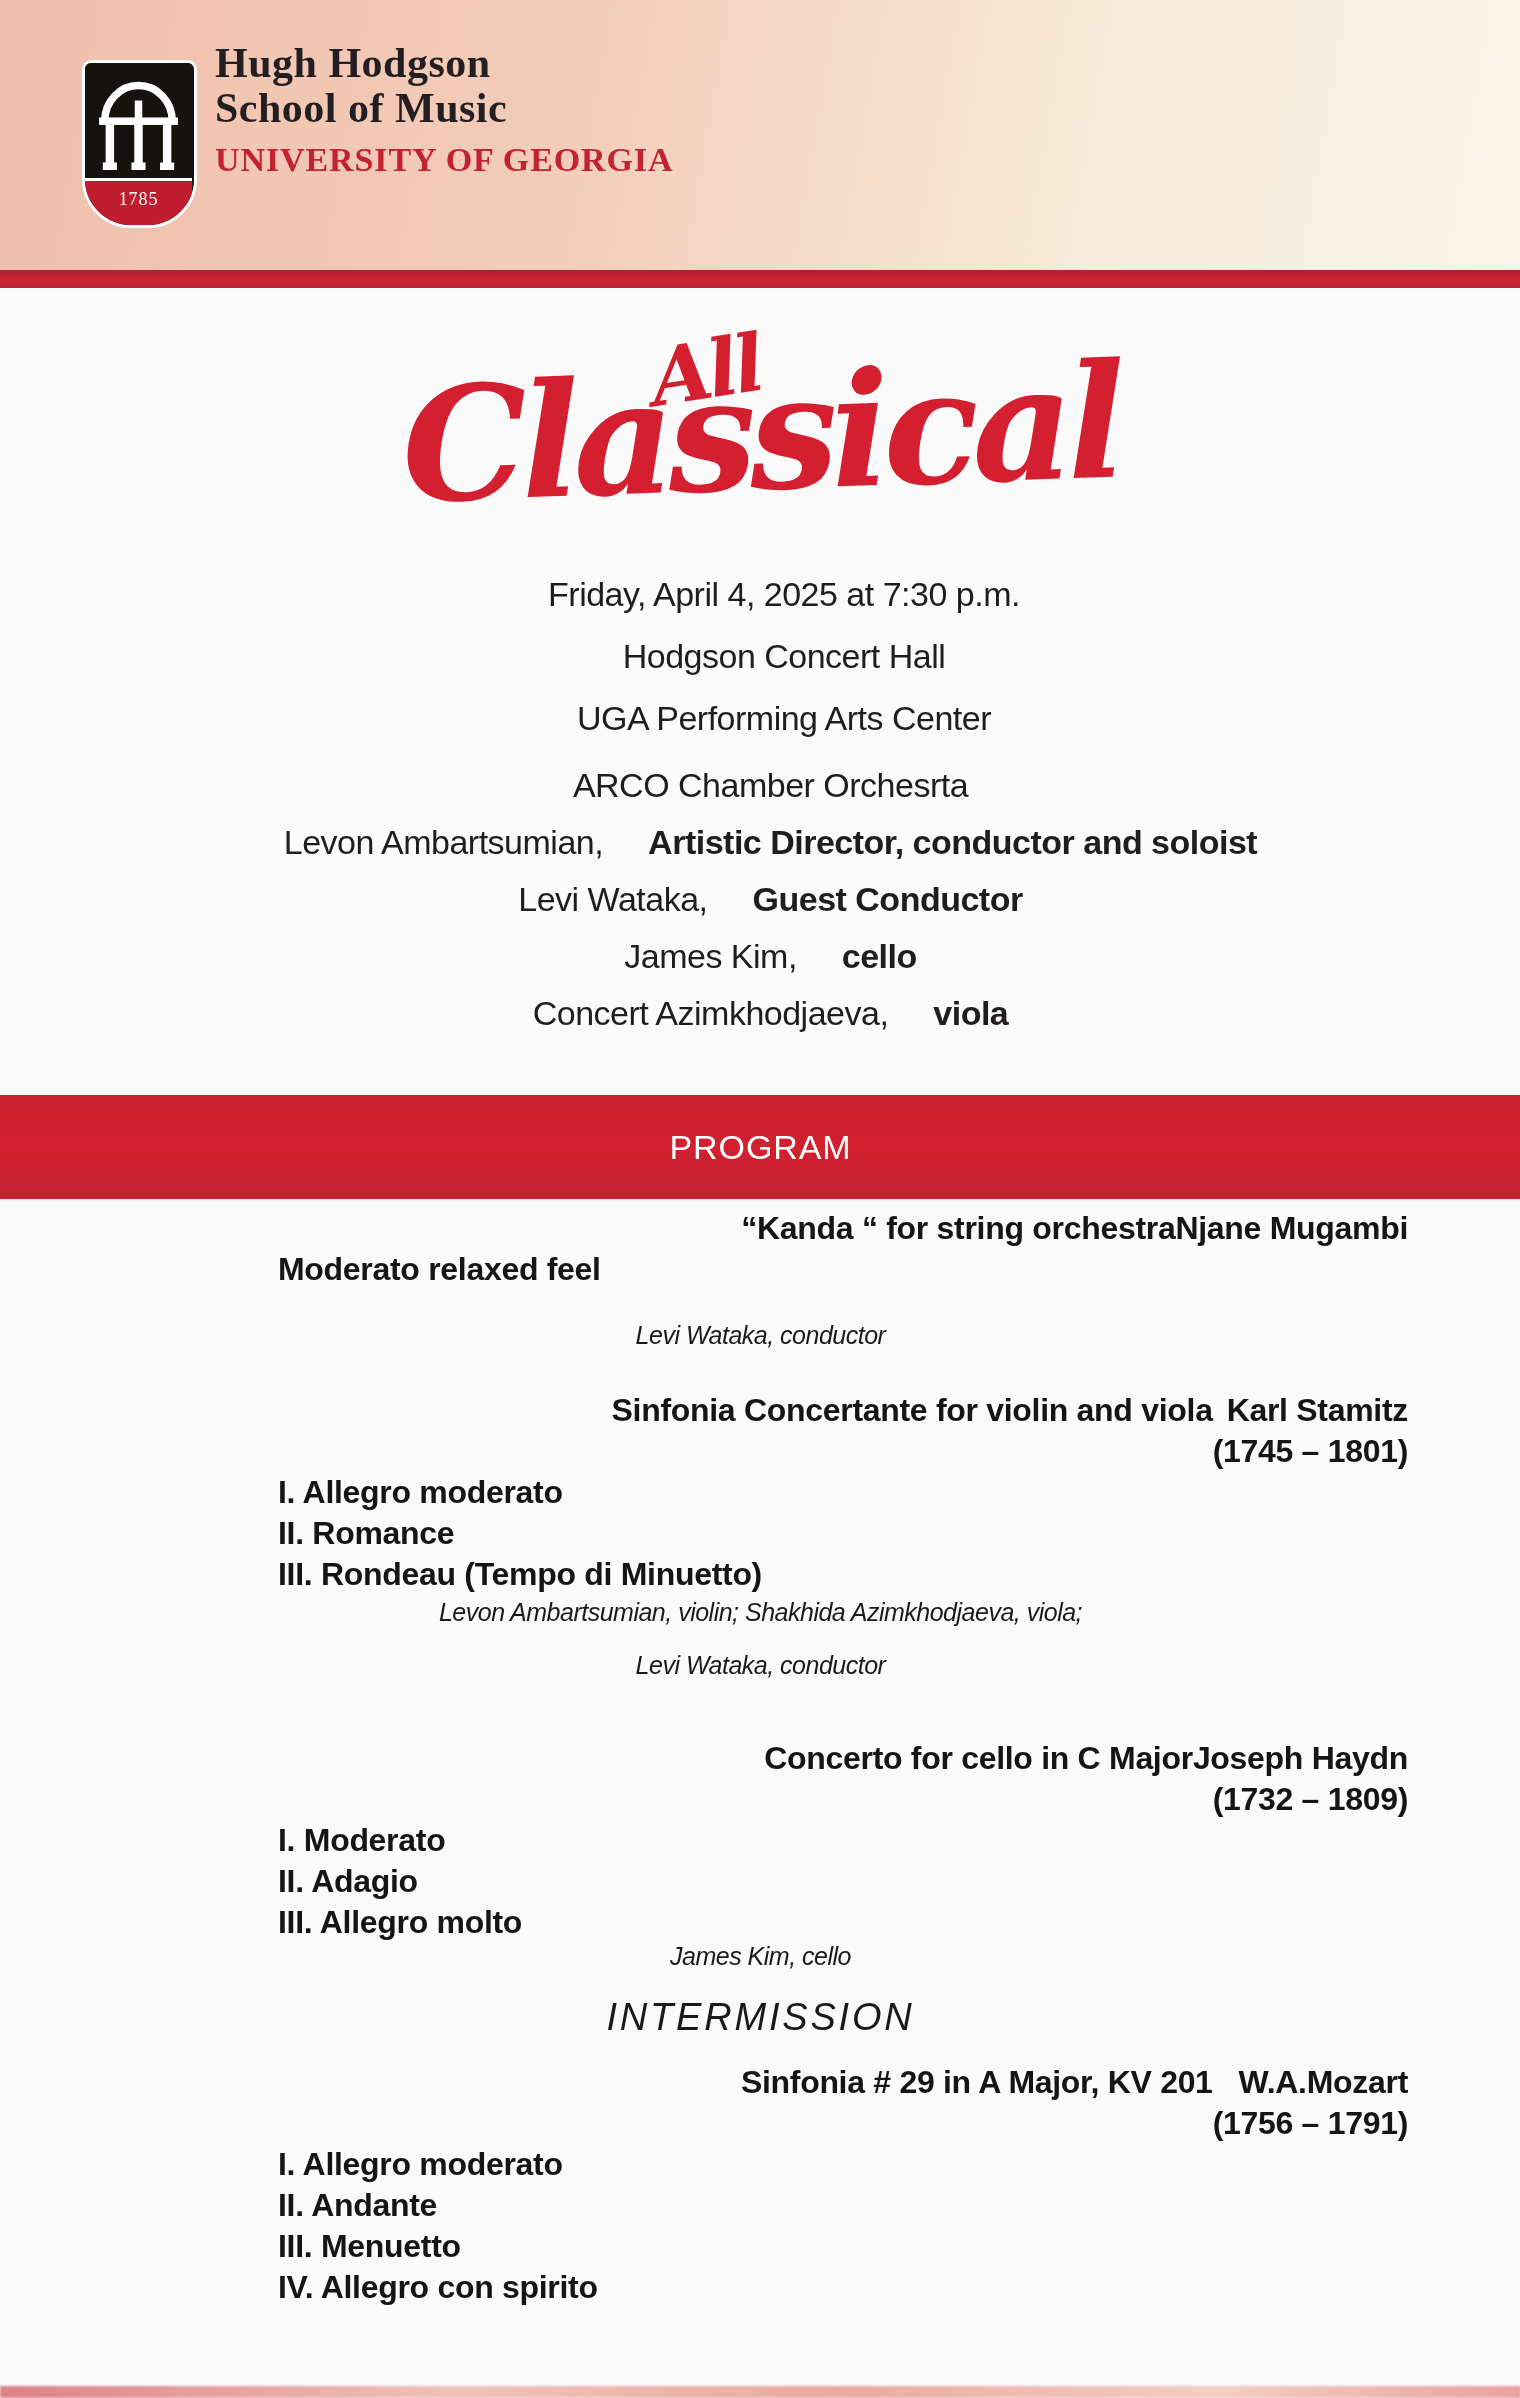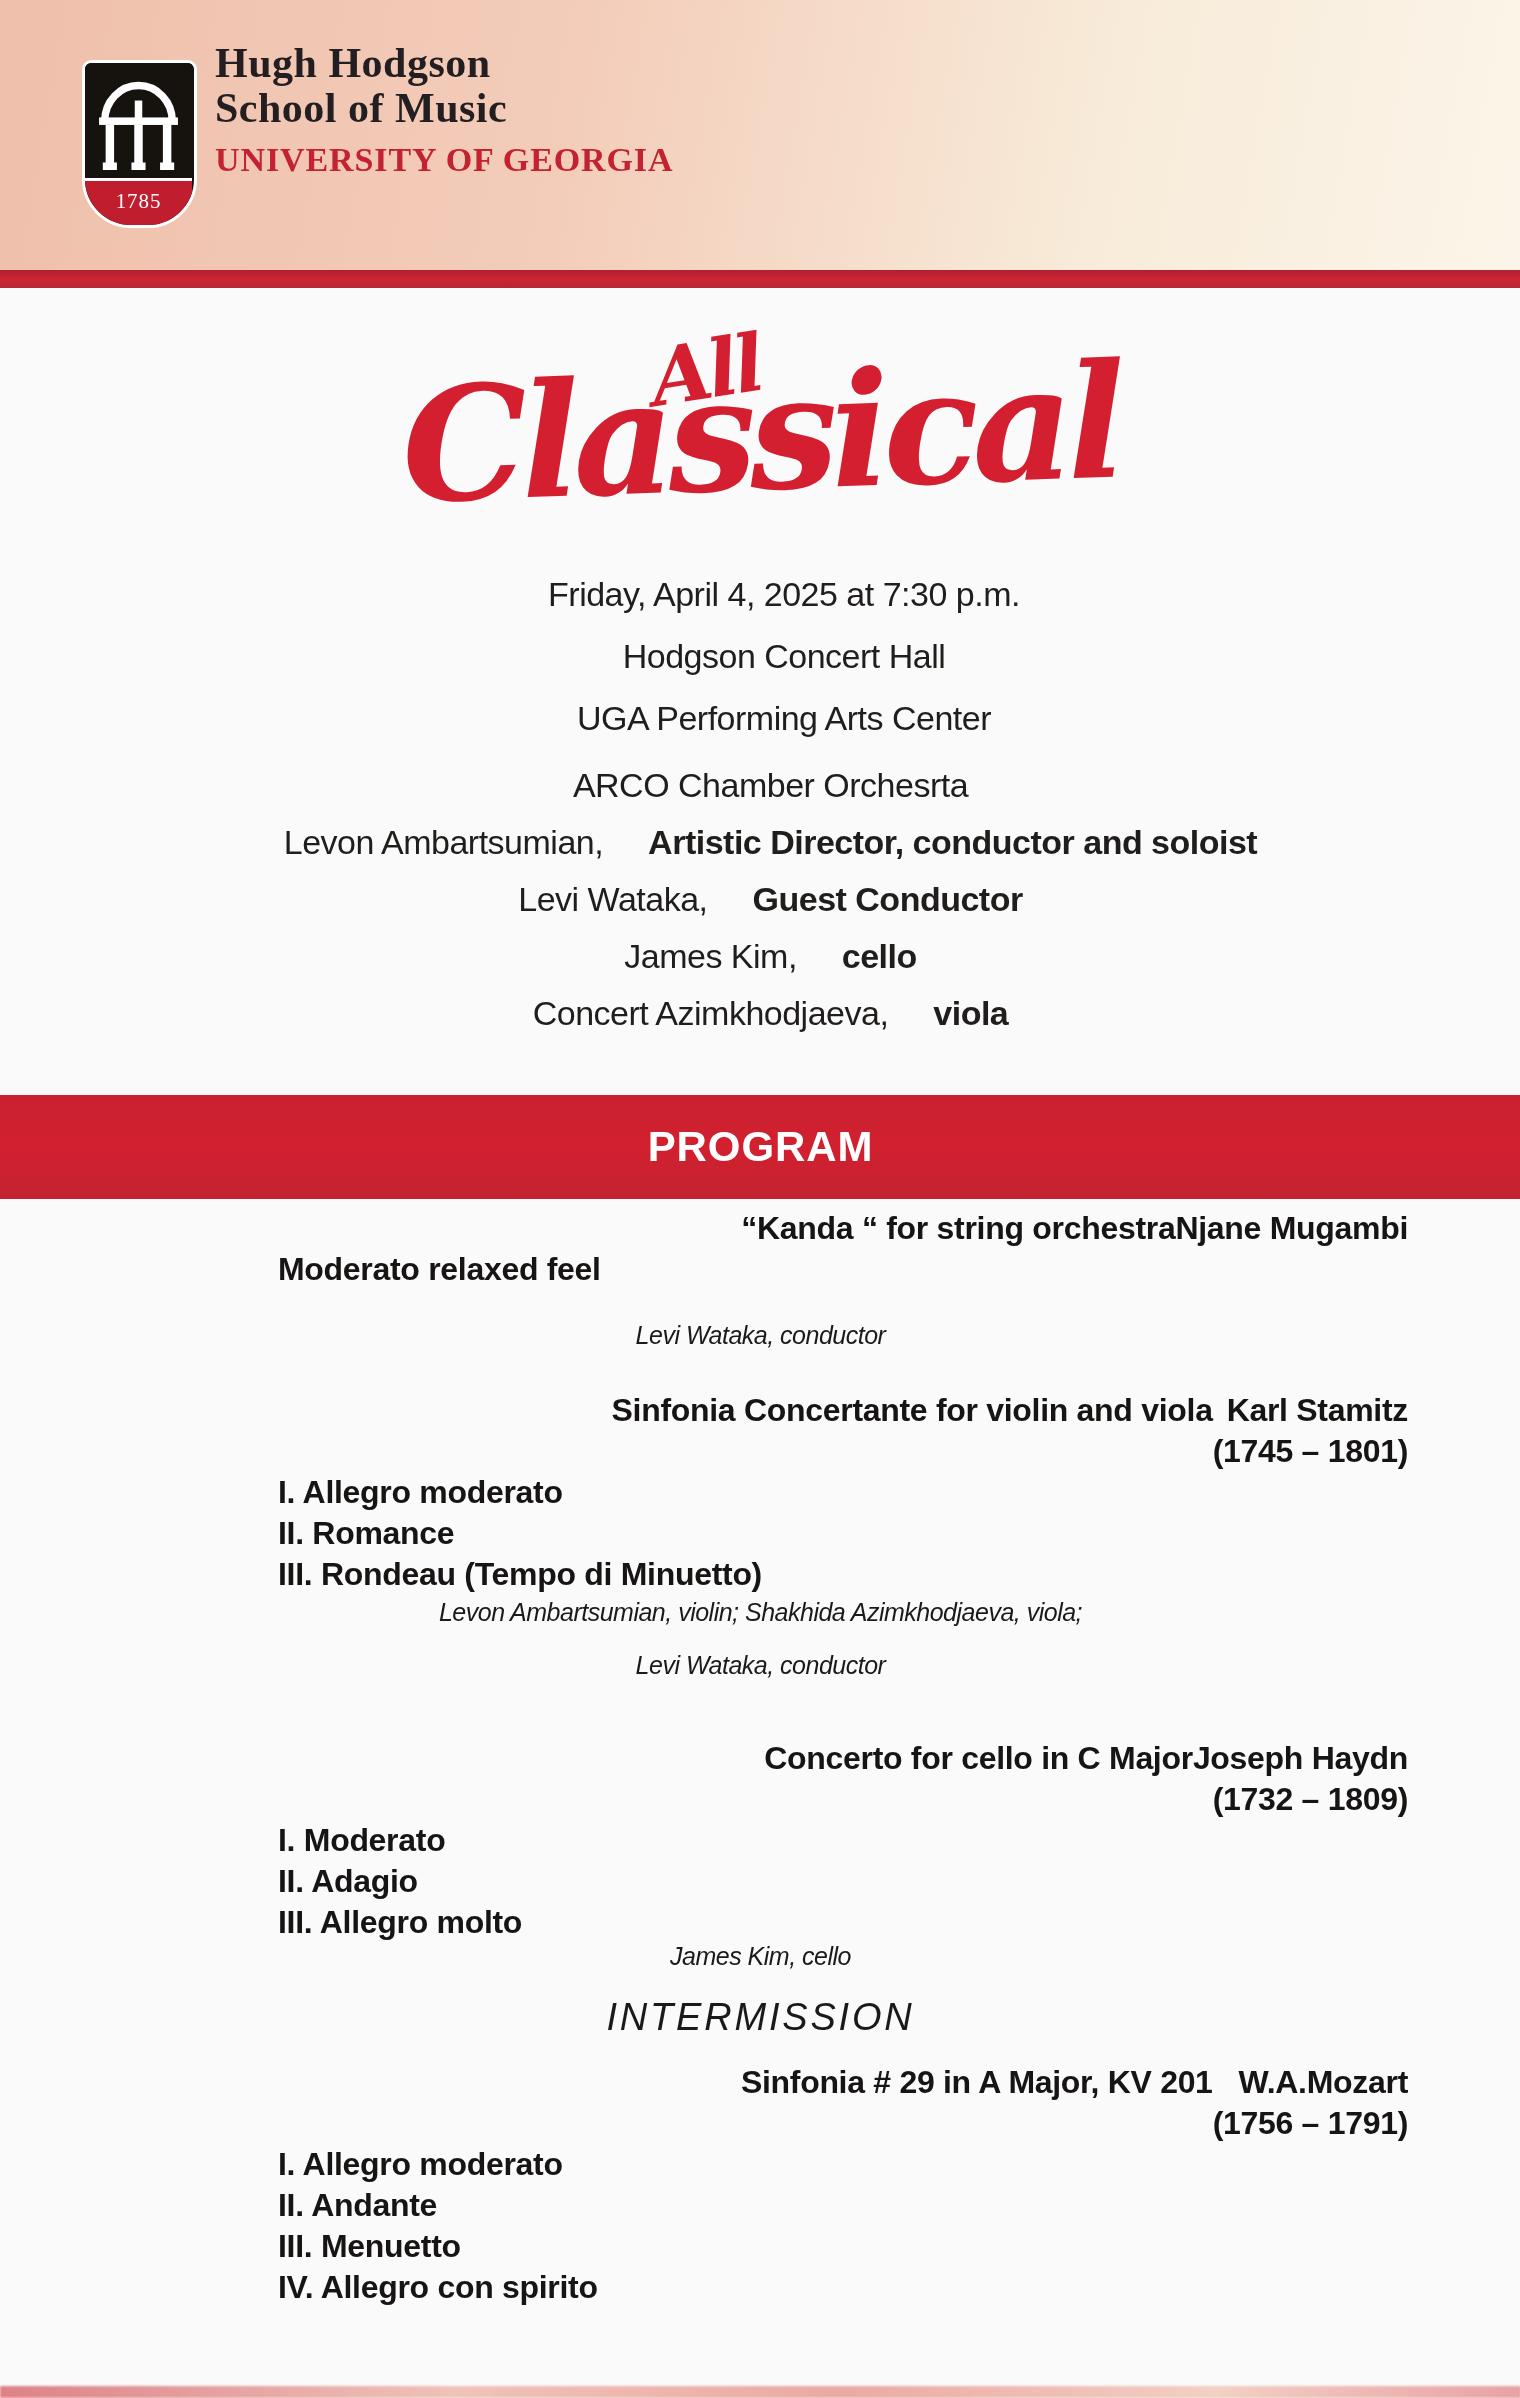--- a/index.html
+++ b/index.html
@@ -21,21 +21,21 @@
     overflow:hidden; background:#16130f;
   }
   .logo-arch { display:block; width:107px; height:107px; }
   .logo-band {
     position:absolute; left:0; bottom:0; width:107px; height:47px;
     background:#c01e2e; border-top:3.8px solid #ffffff;
     display:flex; align-items:flex-start; justify-content:center;
   }
   .logo-year {
     font-family:"Liberation Serif", serif; color:#ffffff;
-    font-size:21px; letter-spacing:0.9px; margin-top:7.5px;
+    font-size:18px; letter-spacing:0.9px; margin-top:7.5px;
   }
   .school-name {
     position:absolute; left:215px; top:41px;
     font-family:"Liberation Serif", serif; font-weight:bold;
     font-size:42px; line-height:45px; color:#221e22; letter-spacing:0.5px;
   }
   .university {
     position:absolute; left:215px; top:141px;
     font-family:"Liberation Serif", serif; font-weight:bold;
     font-size:34px; color:#c32231; letter-spacing:0.9px;
@@ -65,21 +65,21 @@
     font-size:34px; line-height:57px; letter-spacing:-0.5px; color:#201e1c;padding-left:20px; }
   .bold { font-weight:bold;margin-left:36px; }
 
   
   .program-banner {
     position:absolute; top:1095px; left:0; width:100%; height:104px;
     background:linear-gradient(180deg,#c92130 0%,#d2202f 50%,#c32332 100%);
     display:flex; align-items:center; justify-content:center;
   }
   .program-banner span {
-    color:#ffffff; font-weight:bold; font-size:42px; letter-spacing:0.9px;
+    color:#ffffff; font-weight:normal; font-size:34px; letter-spacing:0.9px;
   }
 
   
   .prog-section { position:absolute; left:135px; right:113px; font-size:32px;
     line-height:41px; font-weight:bold; letter-spacing:-0.3px; color:#171514; }
   .prog-head { display:flex; justify-content:flex-end; align-items:flex-start; }
   .prog-title { max-width:923px; }
   .prog-composer { text-align:right; white-space:nowrap; }
   .prog-movements { margin-left:143px; }
   .performers { position:absolute; left:0; width:100%; text-align:center;

